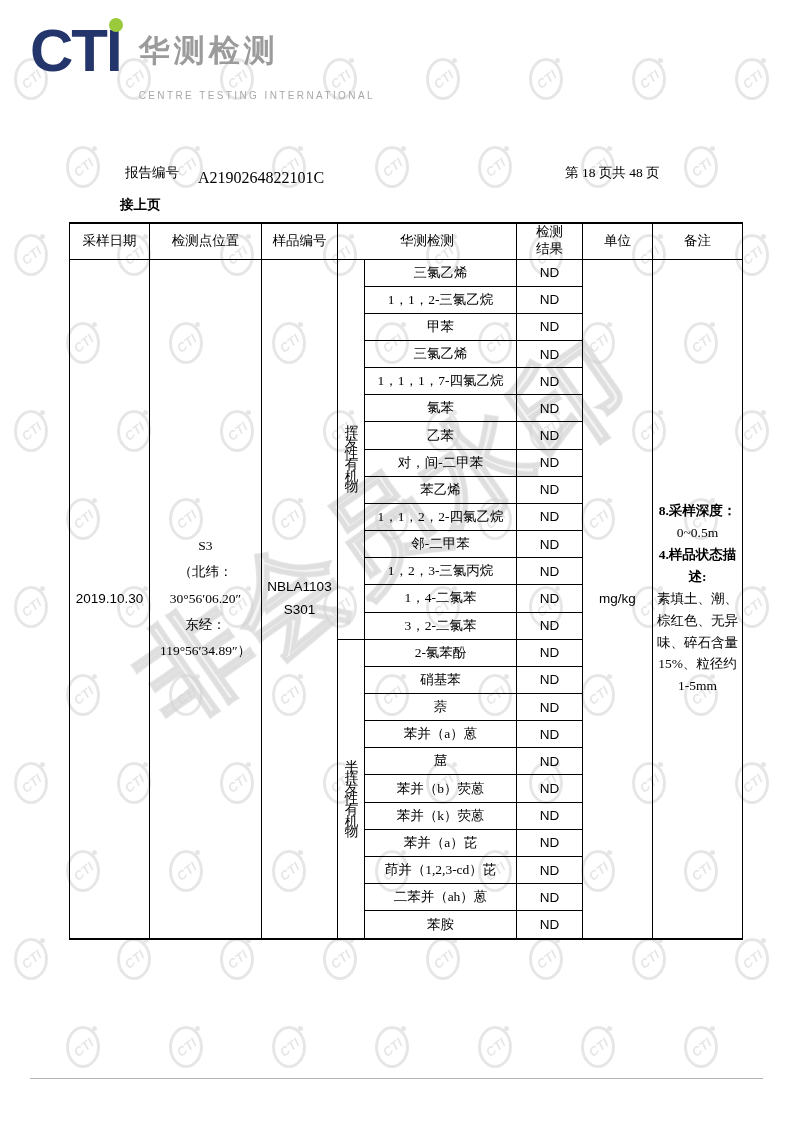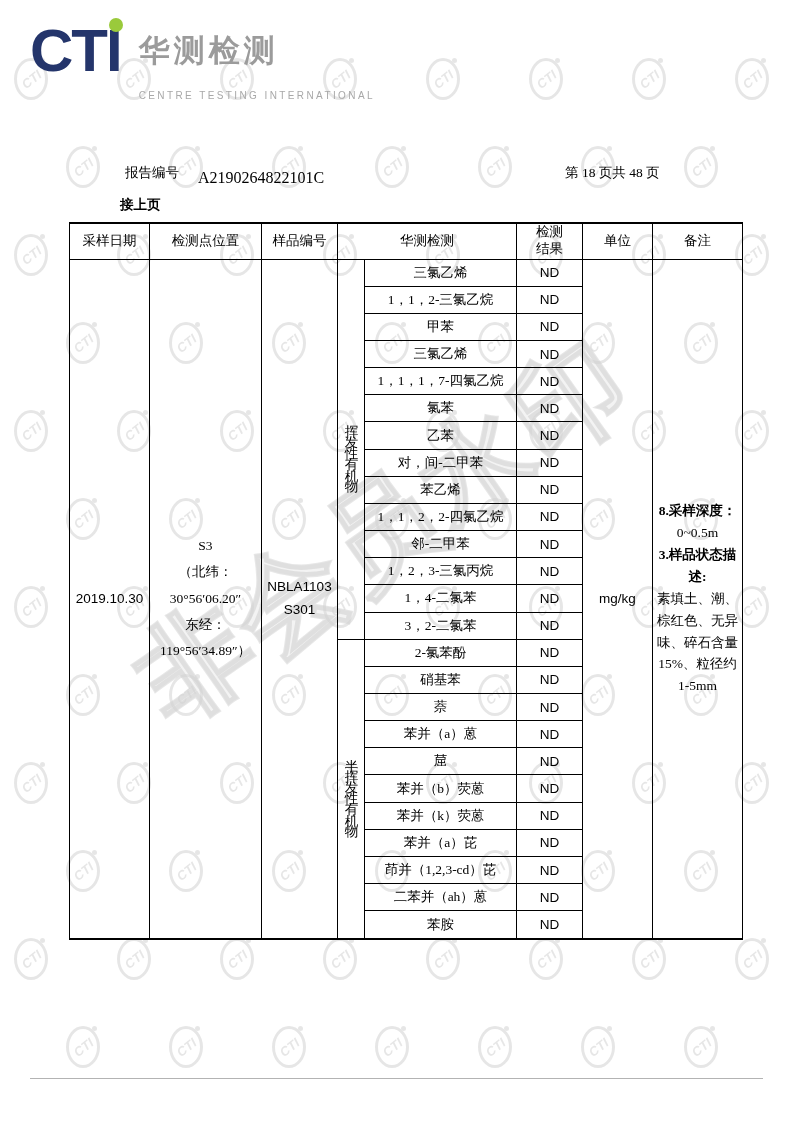--- a/index.html
+++ b/index.html
@@ -664,21 +664,21 @@
               <div>NBLA1103</div>
               <div>S301</div>
             </td>
             <td class="group-cell" rowspan="14"><span>挥发性有机物</span></td>
             <td class="item-cell">三氯乙烯</td>
             <td class="result-cell">ND</td>
             <td class="unit-cell" rowspan="25">mg/kg</td>
             <td class="remark-cell" rowspan="25">
               <div class="b">8.采样深度：</div>
               <div>0~0.5m</div>
-              <div class="b">3.样品状态描述:</div>
+              <div class="b">4.样品状态描述:</div>
               <div>素填土、潮、棕红色、无异味、碎石含量15%、粒径约1-5mm</div>
             </td>
           </tr>
           <tr>
             <td class="item-cell">1，1，2-三氯乙烷</td>
             <td class="result-cell">ND</td>
           </tr>
           <tr>
             <td class="item-cell">甲苯</td>
             <td class="result-cell">ND</td>

